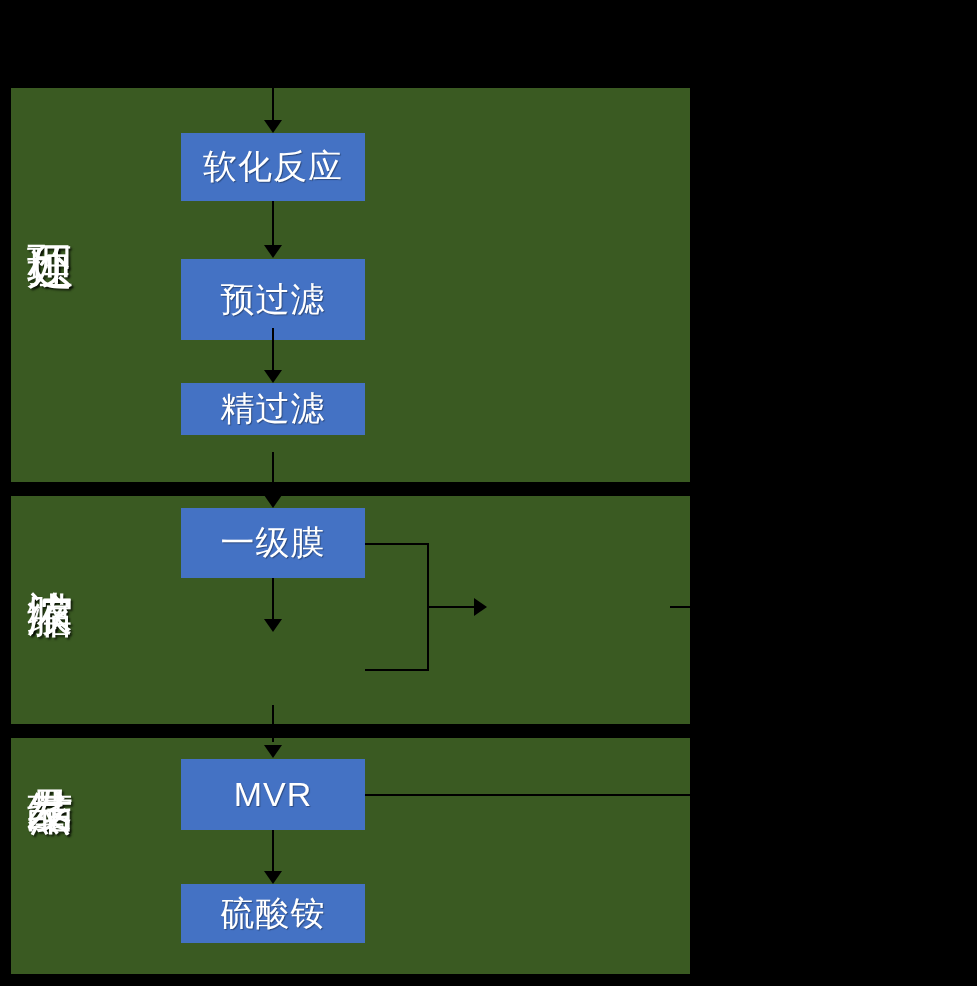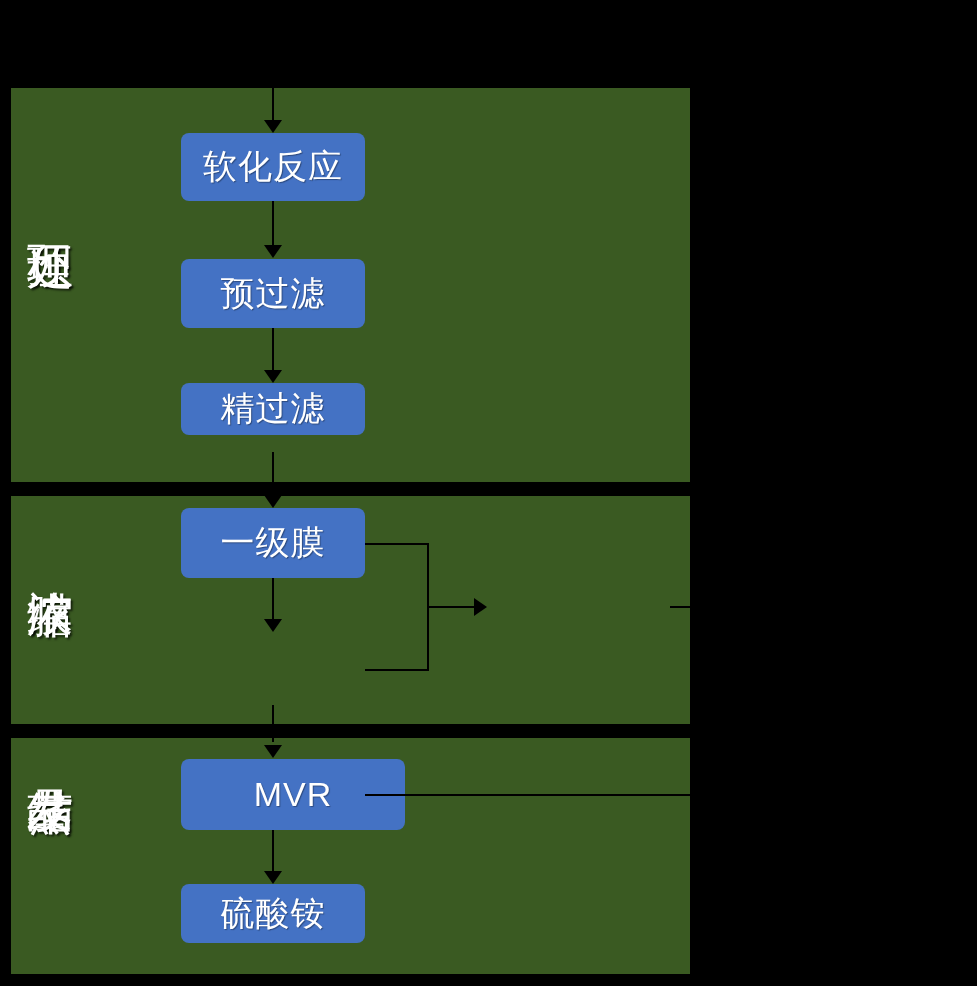--- a/index.html
+++ b/index.html
@@ -7,21 +7,21 @@
          font-family:"Liberation Sans","DejaVu Sans",sans-serif;}
 
   .panel{position:absolute;background:#3a5a22;box-sizing:border-box;}
 
   .stage-label{position:absolute;color:#ffffff;font-size:46px;line-height:54px;
     writing-mode:vertical-rl;text-orientation:upright;letter-spacing:0;
     text-shadow:2px 2px 2px rgba(0,0,0,0.55);white-space:pre;font-weight:400;}
 
   .node{position:absolute;background:#4472c4;color:#ffffff;display:flex;
     align-items:center;justify-content:center;font-size:34px;box-sizing:border-box;
-    text-shadow:1px 1px 1px rgba(0,0,0,0.35);letter-spacing:1px;border-radius:8px;}
+    text-shadow:1px 1px 1px rgba(0,0,0,0.35);letter-spacing:1px;}
 
   .vline{position:absolute;background:#000000;width:2px;}
   .hline{position:absolute;background:#000000;height:2px;}
 
   .arrow-down{position:absolute;width:0;height:0;border-left:9px solid transparent;
     border-right:9px solid transparent;border-top:13px solid #000000;}
   .arrow-right{position:absolute;width:0;height:0;border-top:9px solid transparent;
     border-bottom:9px solid transparent;border-left:13px solid #000000;}
 </style>
 </head>
@@ -34,21 +34,21 @@
   <div class="stage-label" style="left:18px;top:208px;width:60px;height:170px;">预处理</div>
 
   <div class="vline" style="left:272px;top:88px;height:34px;"></div>
   <div class="arrow-down" style="left:264px;top:120px;"></div>
 
   <div class="node" style="left:181px;top:133px;width:184px;height:68px;">软化反应</div>
 
   <div class="vline" style="left:272px;top:201px;height:46px;"></div>
   <div class="arrow-down" style="left:264px;top:245px;"></div>
 
-  <div class="node" style="left:181px;top:259px;width:184px;height:69px;">预过滤</div>
+  <div class="node" style="left:181px;top:259px;width:184px;height:81px;">预过滤</div>
 
   <div class="vline" style="left:272px;top:328px;height:44px;"></div>
   <div class="arrow-down" style="left:264px;top:370px;"></div>
 
   <div class="node" style="left:181px;top:383px;width:184px;height:52px;">精过滤</div>
 
   <div class="vline" style="left:272px;top:452px;height:44px;"></div>
 
   <div class="panel" style="left:11px;top:496px;width:679px;height:228px;"></div>
 
@@ -74,21 +74,21 @@
 
   <div class="vline" style="left:272px;top:705px;height:43px;"></div>
 
   <div class="panel" style="left:11px;top:738px;width:679px;height:236px;"></div>
 
   <div class="stage-label" style="left:18px;top:753px;width:60px;height:226px;">蒸发结晶</div>
 
   <div class="vline" style="left:272px;top:738px;height:4px;"></div>
   <div class="arrow-down" style="left:264px;top:745px;"></div>
 
-  <div class="node" style="left:181px;top:759px;width:224px;height:71px;">MVR</div>
+  <div class="node" style="left:181px;top:759px;width:184px;height:71px;">MVR</div>
 
   <div class="hline" style="left:365px;top:794px;width:325px;"></div>
 
   <div class="vline" style="left:272px;top:830px;height:44px;"></div>
   <div class="arrow-down" style="left:264px;top:871px;"></div>
 
   <div class="node" style="left:181px;top:884px;width:184px;height:59px;">硫酸铵</div>
 
 </div>
 

